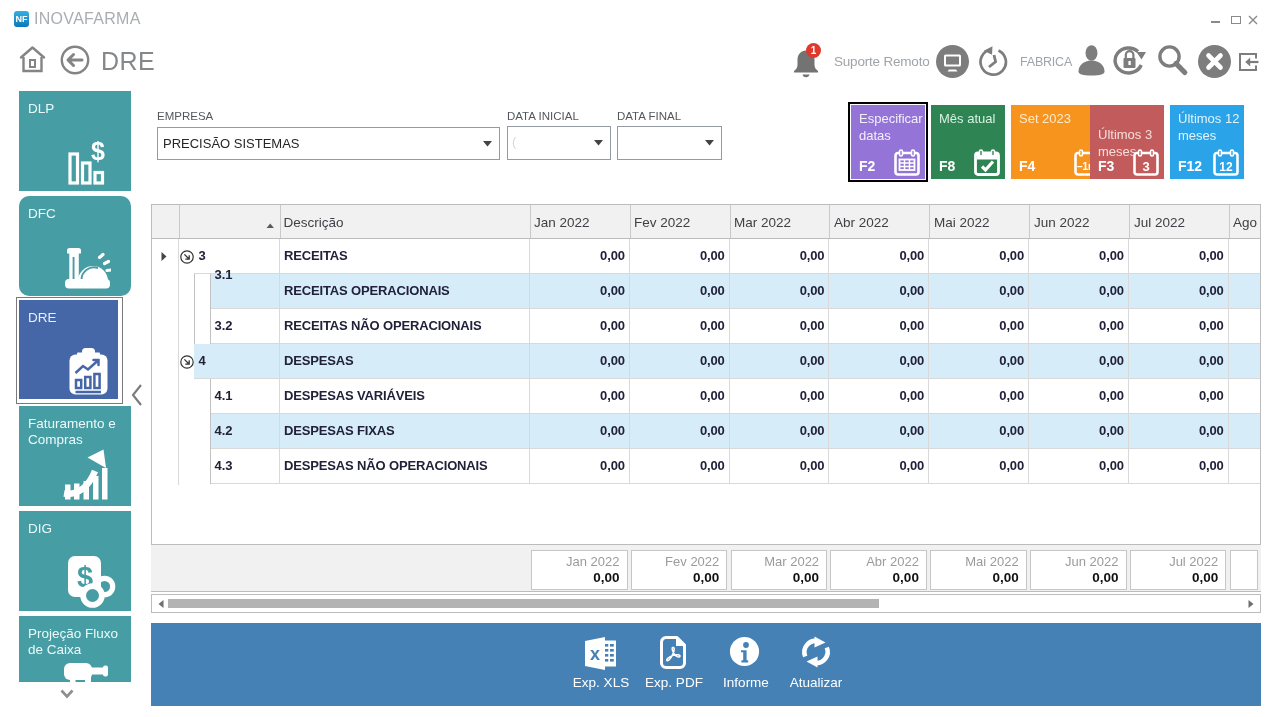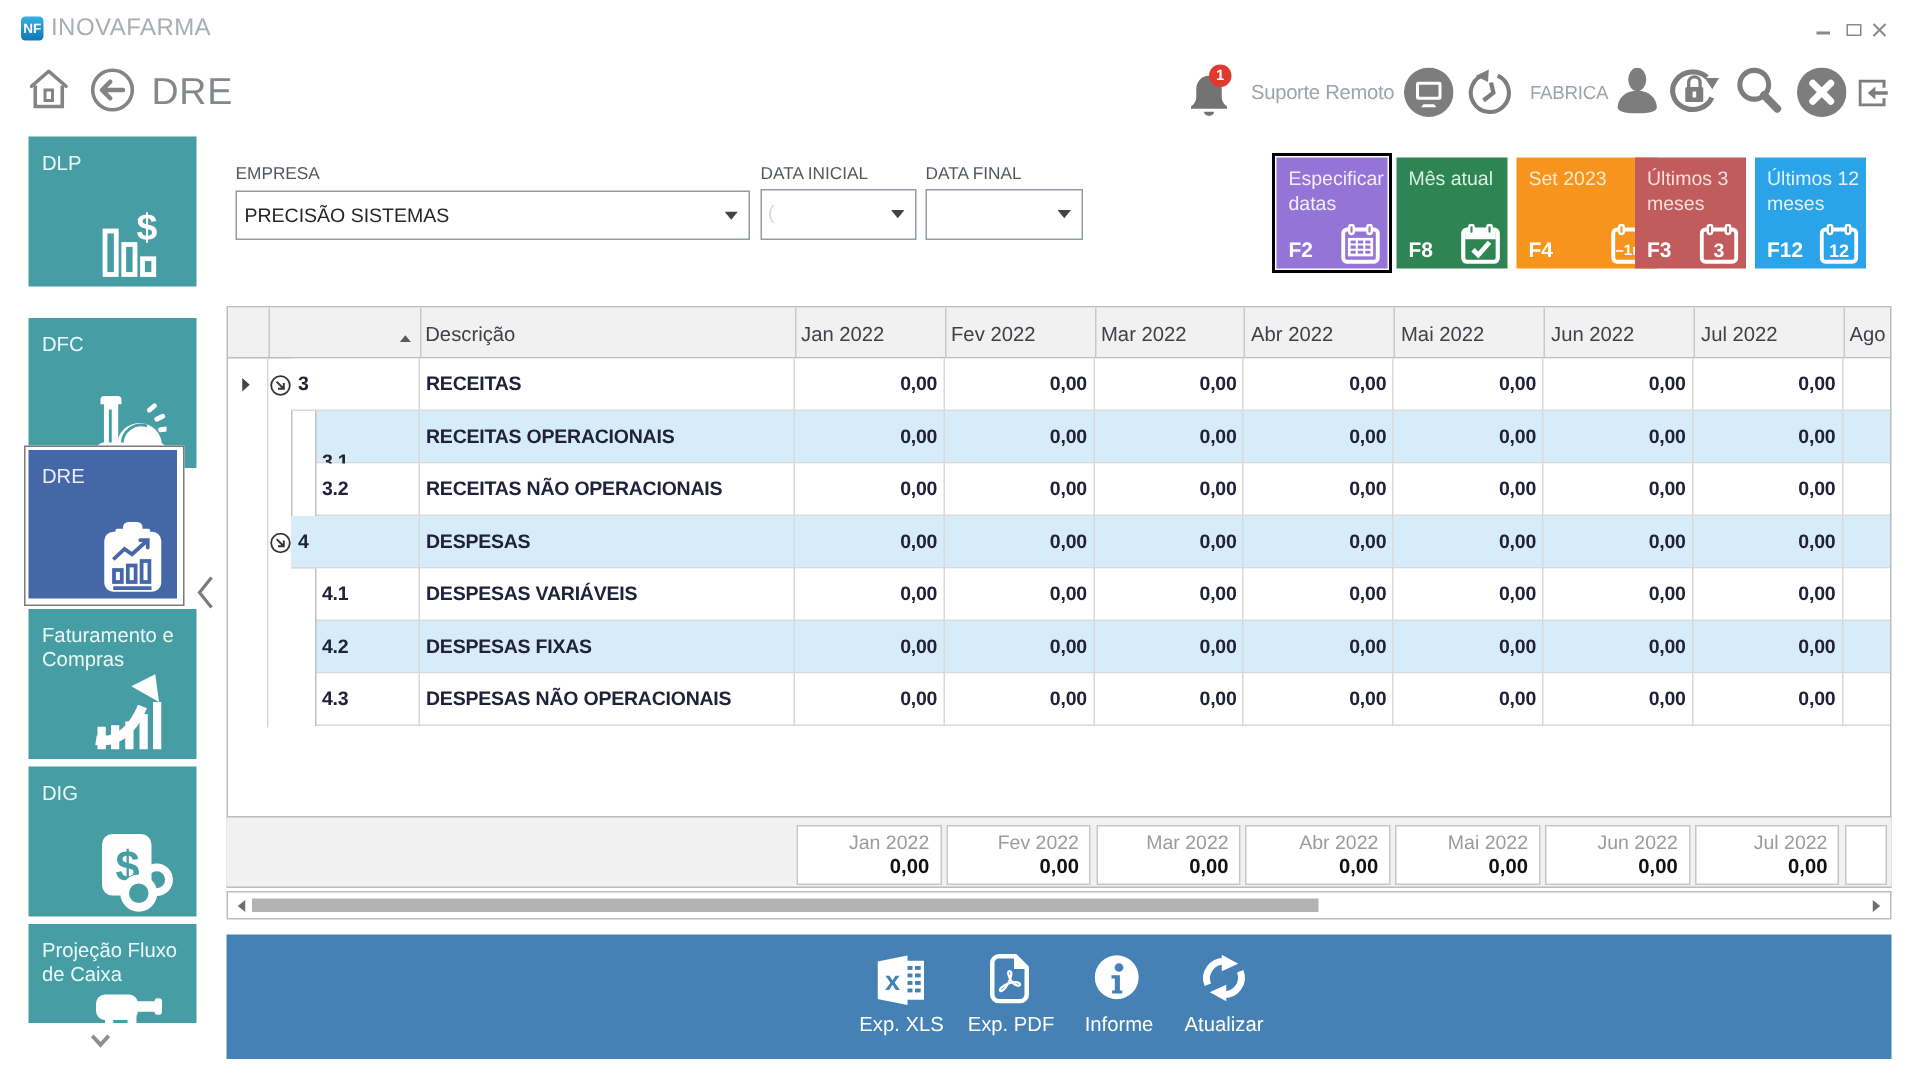--- a/index.html
+++ b/index.html
@@ -92,21 +92,21 @@
 
   <div class="tile" style="top:91px;">
     <div class="lbl">DLP</div>
     <svg style="left:48px;top:42px;" width="42" height="52" viewBox="0 0 42 52">
       <text x="31" y="27" fill="#fff" font-size="25" font-weight="bold" text-anchor="middle" font-family="Liberation Sans">$</text>
       <rect x="3" y="21" width="7.5" height="29" fill="none" stroke="#fff" stroke-width="3.2"></rect>
       <rect x="15.5" y="30" width="7.5" height="20" fill="none" stroke="#fff" stroke-width="3.2"></rect>
       <rect x="28" y="39.5" width="7.5" height="10.5" fill="none" stroke="#fff" stroke-width="3.2"></rect>
     </svg>
   </div>
-  <div class="tile" style="top:212px;">
+  <div class="tile" style="top:196px;border-radius:10px;">
     <div class="lbl">DFC</div>
     <svg style="left:44px;top:48px;" width="48" height="46" viewBox="0 0 48 46">
       <path d="M4 9.5 L4 6.5 A2.5 2.5 0 0 1 6.5 4 L15.5 4 A2.5 2.5 0 0 1 18 6.5 L18 9.5 Z" fill="#fff"></path>
       <rect x="6.3" y="9" width="9.5" height="29" fill="#fff"></rect>
       <rect x="9.6" y="13" width="1.9" height="23" fill="#479da4"></rect>
       <path d="M15 37 A15 15 0 0 1 45 37 Z" fill="#fff"></path>
       <path d="M18.5 36 A12.5 12.5 0 0 1 35 24" fill="none" stroke="#479da4" stroke-width="1.9"></path>
       <rect x="2" y="35" width="45" height="9.5" rx="4" fill="#fff"></rect>
       <g stroke="#fff" stroke-width="3.2" stroke-linecap="round">
         <path d="M36.5 13.5 L40 10.5"></path>
@@ -225,21 +225,21 @@
     <div style="position:absolute;left:8px;top:5px;font-size:13px;line-height:17px;color:#ffeacb;">Set 2023</div>
     <div style="position:absolute;left:8px;bottom:5px;font-size:14px;font-weight:bold;color:#fff;">F4</div>
     <svg style="position:absolute;right:5px;bottom:3px;" width="26" height="27" viewBox="0 0 26 27">
       <rect x="1.5" y="4" width="23" height="21.5" rx="2.5" fill="none" stroke="#fff" stroke-width="2.6"></rect>
       <rect x="5.5" y="1" width="3" height="6" rx="1.5" fill="#f7941e" stroke="#fff" stroke-width="1.6"></rect>
       <rect x="17.5" y="1" width="3" height="6" rx="1.5" fill="#f7941e" stroke="#fff" stroke-width="1.6"></rect>
       <text x="13" y="21" fill="#fff" font-size="10" font-weight="bold" text-anchor="middle" font-family="Liberation Sans">–1m</text>
     </svg>
   </div>
   <div class="abs" style="left:1090px;top:105px;width:74px;height:74px;background:#c25c5c;">
-    <div style="position:absolute;left:8px;top:5px;font-size:13px;line-height:17px;color:#f6dedc;">Últimos 3 meses</div>
+    <div style="position:absolute;left:8px;top:21px;font-size:13px;line-height:17px;color:#f6dedc;">Últimos 3 meses</div>
     <div style="position:absolute;left:8px;bottom:5px;font-size:14px;font-weight:bold;color:#fff;">F3</div>
     <svg style="position:absolute;right:5px;bottom:3px;" width="26" height="27" viewBox="0 0 26 27">
       <rect x="1.5" y="4" width="23" height="21.5" rx="2.5" fill="none" stroke="#fff" stroke-width="2.6"></rect>
       <rect x="5.5" y="1" width="3" height="6" rx="1.5" fill="#c25c5c" stroke="#fff" stroke-width="1.6"></rect>
       <rect x="17.5" y="1" width="3" height="6" rx="1.5" fill="#c25c5c" stroke="#fff" stroke-width="1.6"></rect>
       <text x="13" y="22" fill="#fff" font-size="13" font-weight="bold" text-anchor="middle" font-family="Liberation Sans">3</text>
     </svg>
   </div>
   <div class="abs" style="left:1170px;top:105px;width:74px;height:74px;background:#2ba3e8;">
     <div style="position:absolute;left:8px;top:5px;font-size:13px;line-height:17px;color:#e0f3fd;">Últimos 12 meses</div>
@@ -296,21 +296,21 @@
       <div class="abs num" style="right:436.6px;top:9px;">0,00</div>
       <div class="abs num" style="right:336.79999999999995px;top:9px;">0,00</div>
       <div class="abs num" style="right:237px;top:9px;">0,00</div>
       <div class="abs num" style="right:137.20000000000005px;top:9px;">0,00</div>
       <div class="abs num" style="right:37.40000000000009px;top:9px;">0,00</div>
       <svg class="abs" style="left:29px;top:10.5px;" width="14" height="14" viewBox="0 0 14 14">
         <circle cx="7" cy="7" r="6.2" fill="#fff" stroke="#333" stroke-width="1.2"></circle>
         <path d="M4.4 4.4 L9 9 M9.2 5.3 L9.2 9.2 L5.3 9.2" fill="none" stroke="#333" stroke-width="1.3"></path>
       </svg>
       <div class="abs" style="left:58.6px;top:35px;width:1050.4px;height:35px;background:#d7ecf9;border-bottom:1px solid #d9d9d9;box-sizing:border-box;"></div>
-      <div class="abs num" style="left:63.6px;top:28px;margin-top:33px;">3.1</div>
+      <div class="abs num" style="left:63.6px;top:28px;">3.1</div>
       <div class="abs num" style="left:133px;top:44px;">RECEITAS OPERACIONAIS</div>
       <div class="abs num" style="right:736.5px;top:44px;"></div>
       <div class="abs num" style="right:636.7px;top:44px;"></div>
       <div class="abs num" style="right:536.9px;top:44px;"></div>
       <div class="abs num" style="right:437.1px;top:44px;"></div>
       <div class="abs num" style="right:337.29999999999995px;top:44px;"></div>
       <div class="abs num" style="right:237.5px;top:44px;"></div>
       <div class="abs num" style="right:137.70000000000005px;top:44px;"></div>
       <div class="abs num" style="right:636.2px;top:44px;">0,00</div>
       <div class="abs num" style="right:536.4px;top:44px;">0,00</div>

